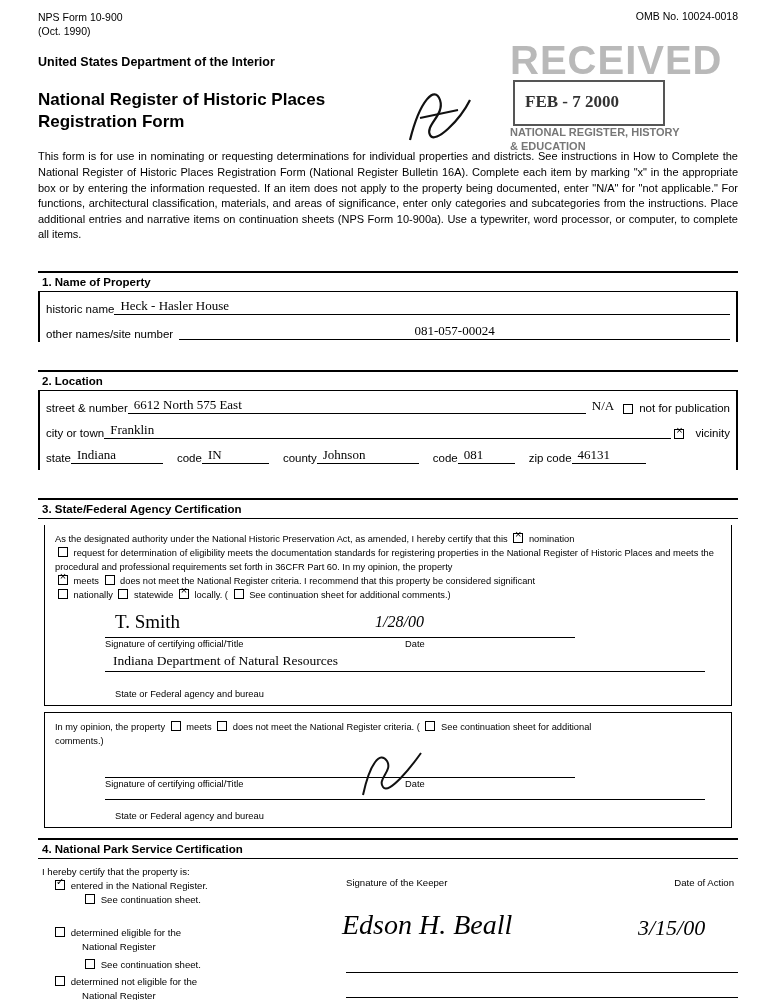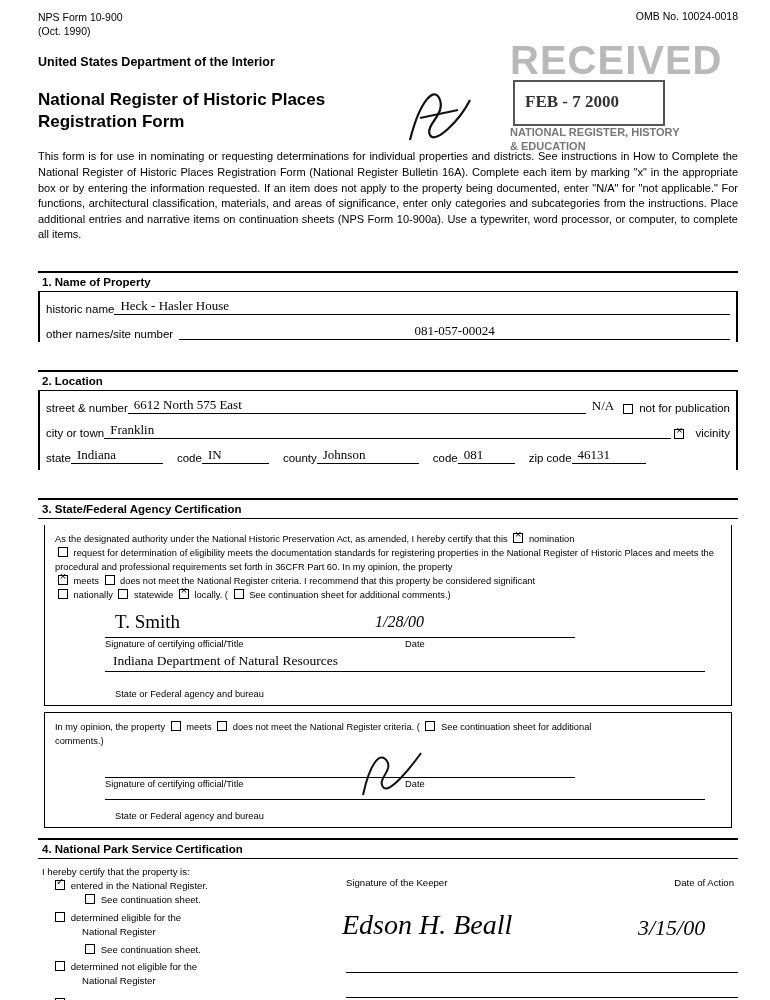--- a/index.html
+++ b/index.html
@@ -192,21 +192,21 @@
         <div class="col-left">
           <div class="opt" style="padding-left:4px">I hereby certify that the property is:</div>
           <div class="opt" style="padding-left:14px">
             <span class="cb chk"></span>
             <span>entered in the National Register.</span>
           </div>
           <div class="opt" style="padding-left:44px">
             <span class="cb"></span>
             <span>See continuation sheet.</span>
           </div>
-          <div class="opt" style="padding-left:14px;margin-top:3px">
+          <div class="opt" style="padding-left:14px;margin-top:18px">
             <span class="cb"></span>
             <span>determined eligible for the</span>
           </div>
           <div class="opt" style="padding-left:44px">National Register</div>
           <div class="opt" style="padding-left:44px;margin-top:3px">
             <span class="cb"></span>
             <span>See continuation sheet.</span>
           </div>
           <div class="opt" style="padding-left:14px;margin-top:3px">
             <span class="cb"></span>

